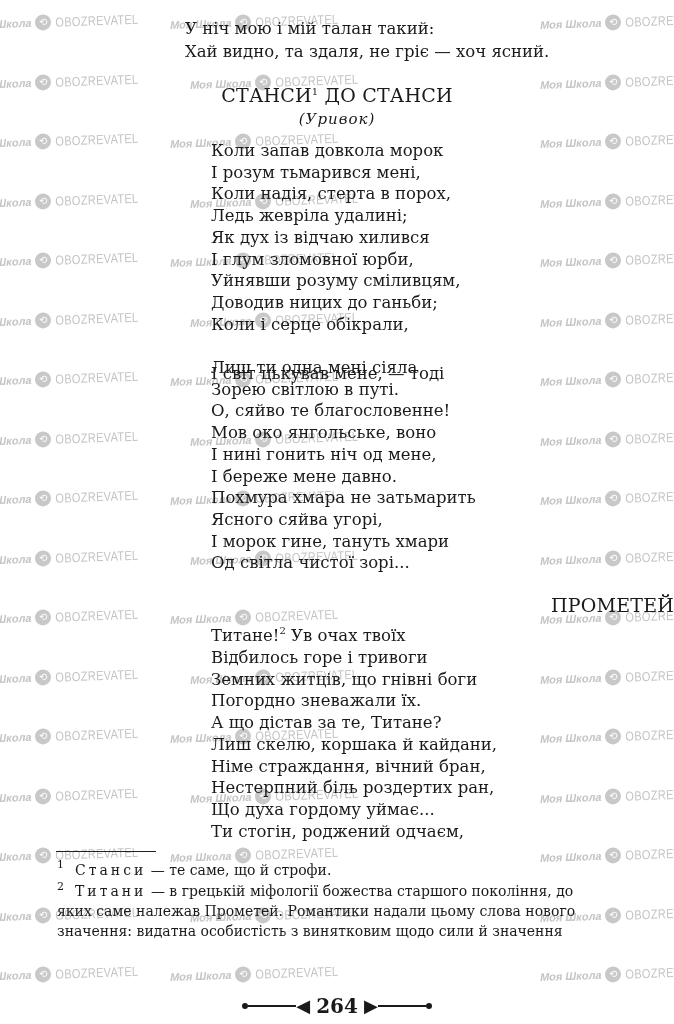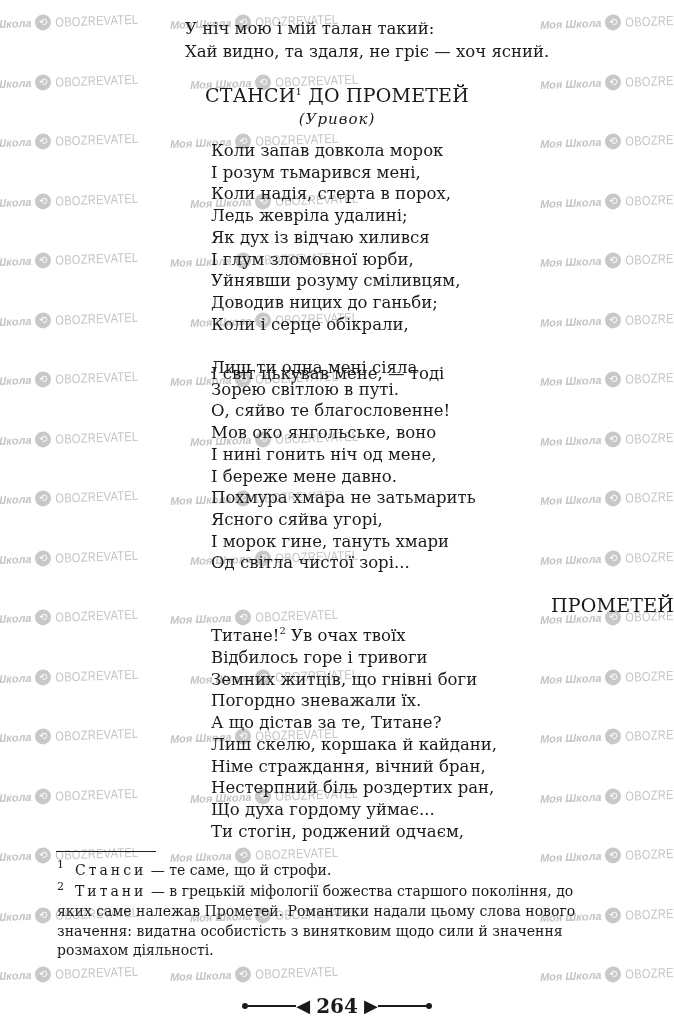--- a/index.html
+++ b/index.html
@@ -302,21 +302,21 @@
       <span class="oz">OBOZREVATEL</span>
     </div>
   </div>
 
 <div class="content">
 
   <div class="line" style="left:185px; top:18px;">У ніч мою і мій талан такий:</div>
   <div class="line" style="left:185px; top:41px;">Хай видно, та здаля, не гріє — хоч ясний.</div>
 
   <div class="title" style="top:84px;">
-    <span>СТАНСИ</span><sup>1</sup><span> ДО ПРОМЕТЕЙ</span>
+    <span>СТАНСИ</span><sup>1</sup><span> ДО СТАНСИ</span>
   </div>
   <div class="subtitle" style="top:110px;">(Уривок)</div>
 
   <div id="poem1-lines">
       <div class="line" style="left: 211px; top: 140px;">Коли запав довкола морок</div>
       <div class="line" style="left: 211px; top: 161.7px;">І розум тьмарився мені,</div>
       <div class="line" style="left: 211px; top: 183.4px;">Коли надія, стерта в порох,</div>
       <div class="line" style="left: 211px; top: 205.1px;">Ледь жевріла удалині;</div>
       <div class="line" style="left: 211px; top: 226.8px;">Як дух із відчаю хилився</div>
       <div class="line" style="left: 211px; top: 248.5px;">І глум зломовної юрби,</div>
@@ -356,21 +356,20 @@
   <div class="fn-num" style="left:57px; top:858px;">1</div>
   <div class="fn" style="left:75px; top:861px;">
     <span class="spaced">Станси</span><span> — те саме, що й строфи.</span>
   </div>
   <div class="fn-num" style="left:57px; top:880px;">2</div>
   <div class="fn" style="left:57px; top:902px;">яких саме належав Прометей. Романтики надали цьому слова нового</div>
   <div class="fn" style="left:75px; top:882px; width:548px; text-align:justify;">
     <span class="spaced">Титани</span><span> — в грецькій міфології божества старшого покоління, до</span>
   </div>
   <div class="fn" style="left:57px; top:922px;">значення: видатна особистість з винятковим щодо сили й значення</div>
-  <div class="fn" style="left:57px; top:941px;">розмахом діяльності.</div>
 
   <div class="pagenum">
     <span class="pn-dot"></span>
     <span class="pn-line"></span>
     <span class="pn-arrow">◀</span>
     <span class="pn-text">264</span>
     <span class="pn-arrow">▶</span>
     <span class="pn-line"></span>
     <span class="pn-dot"></span>
   </div>

